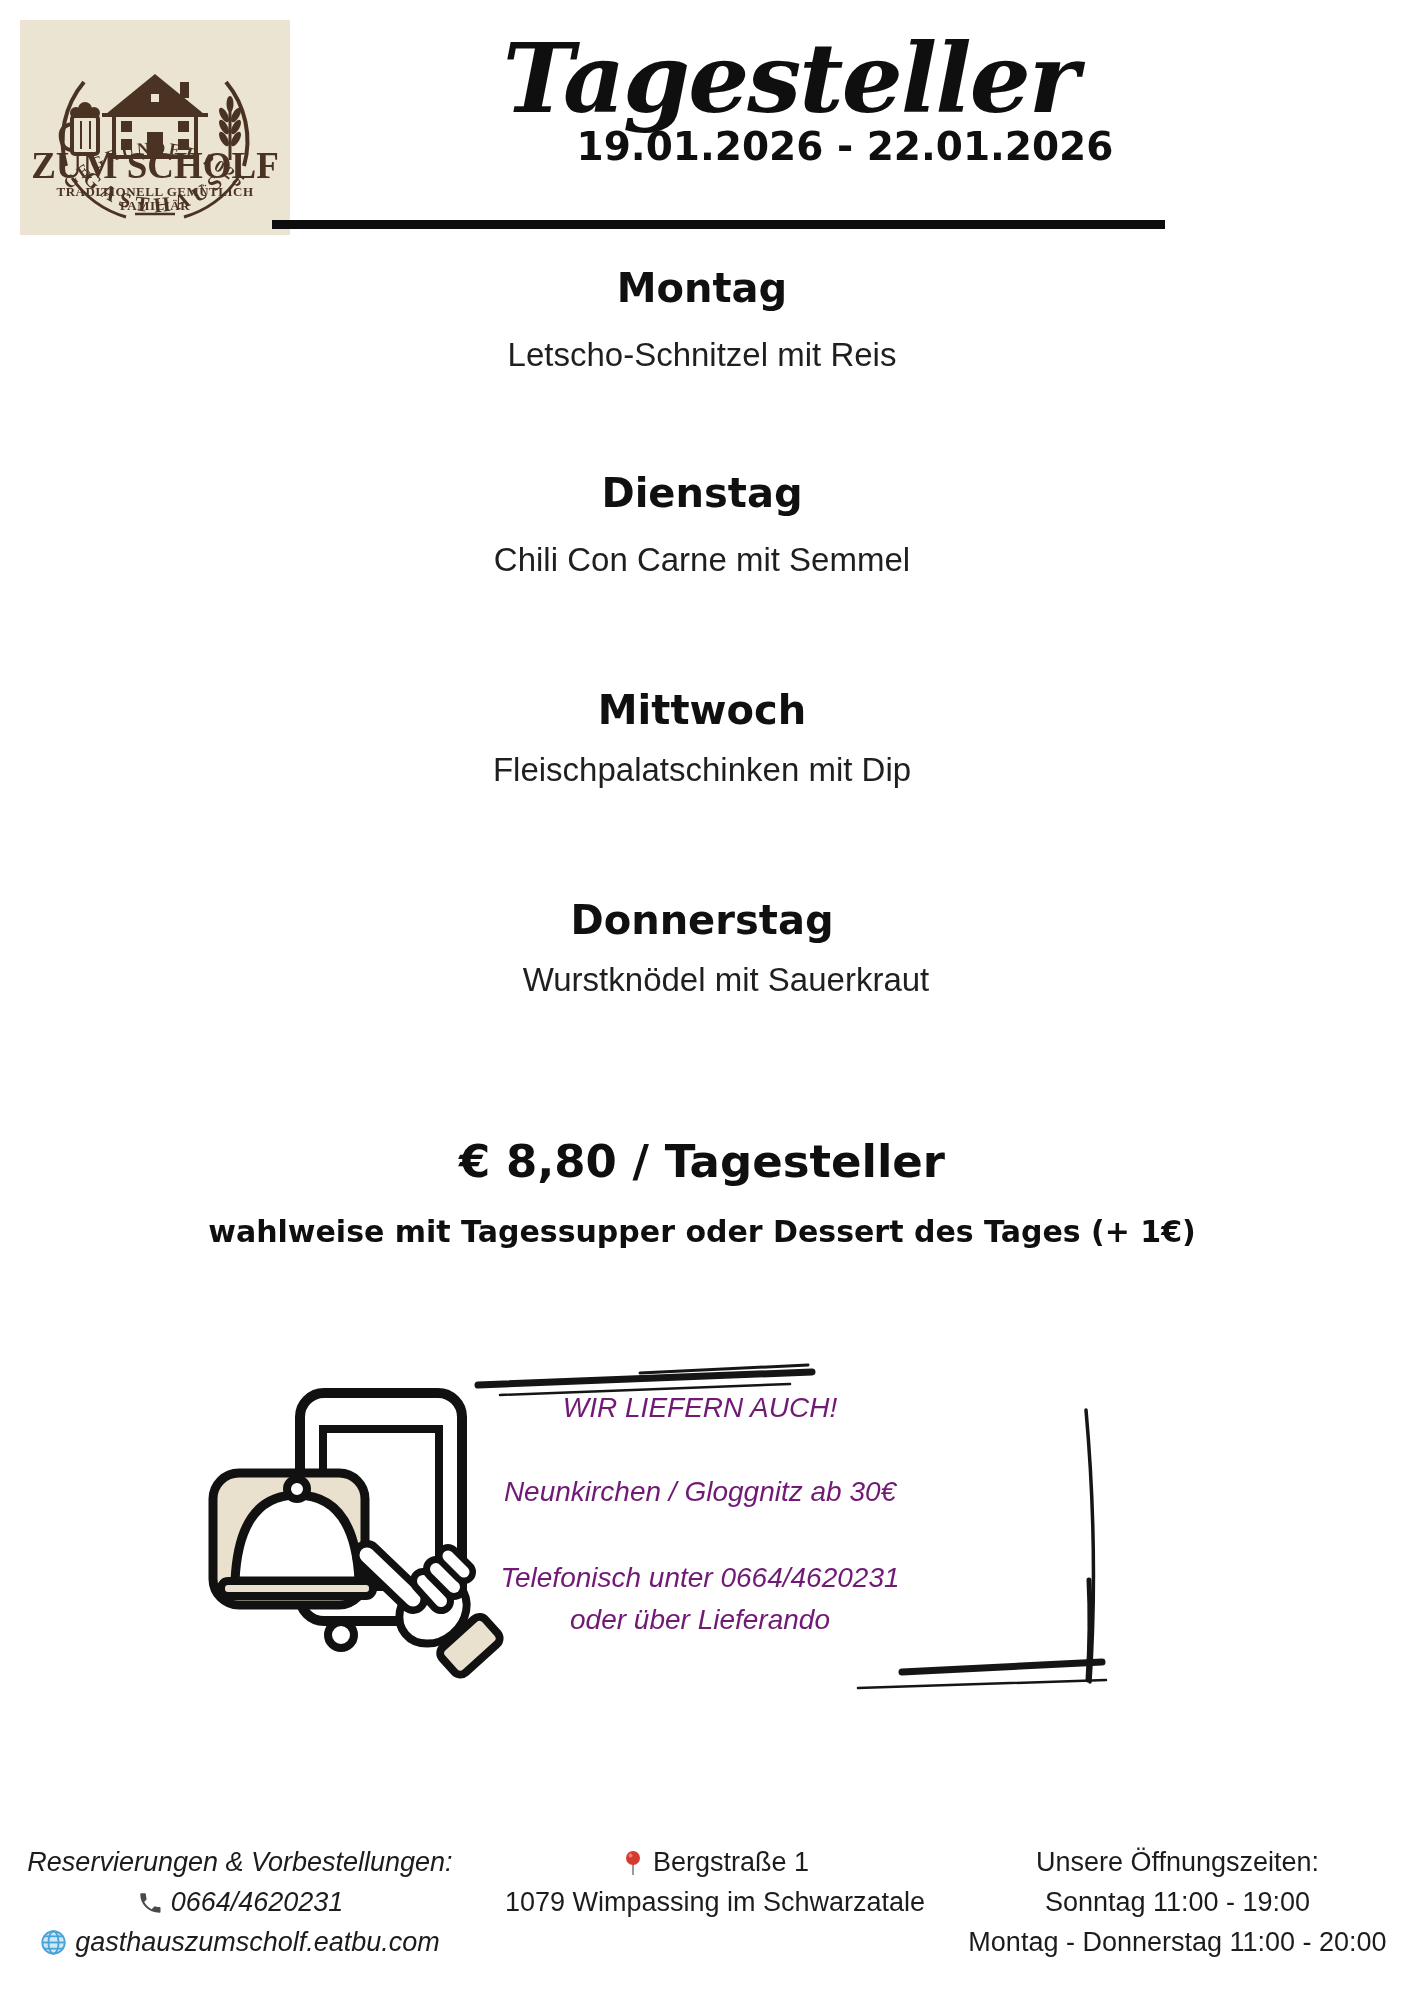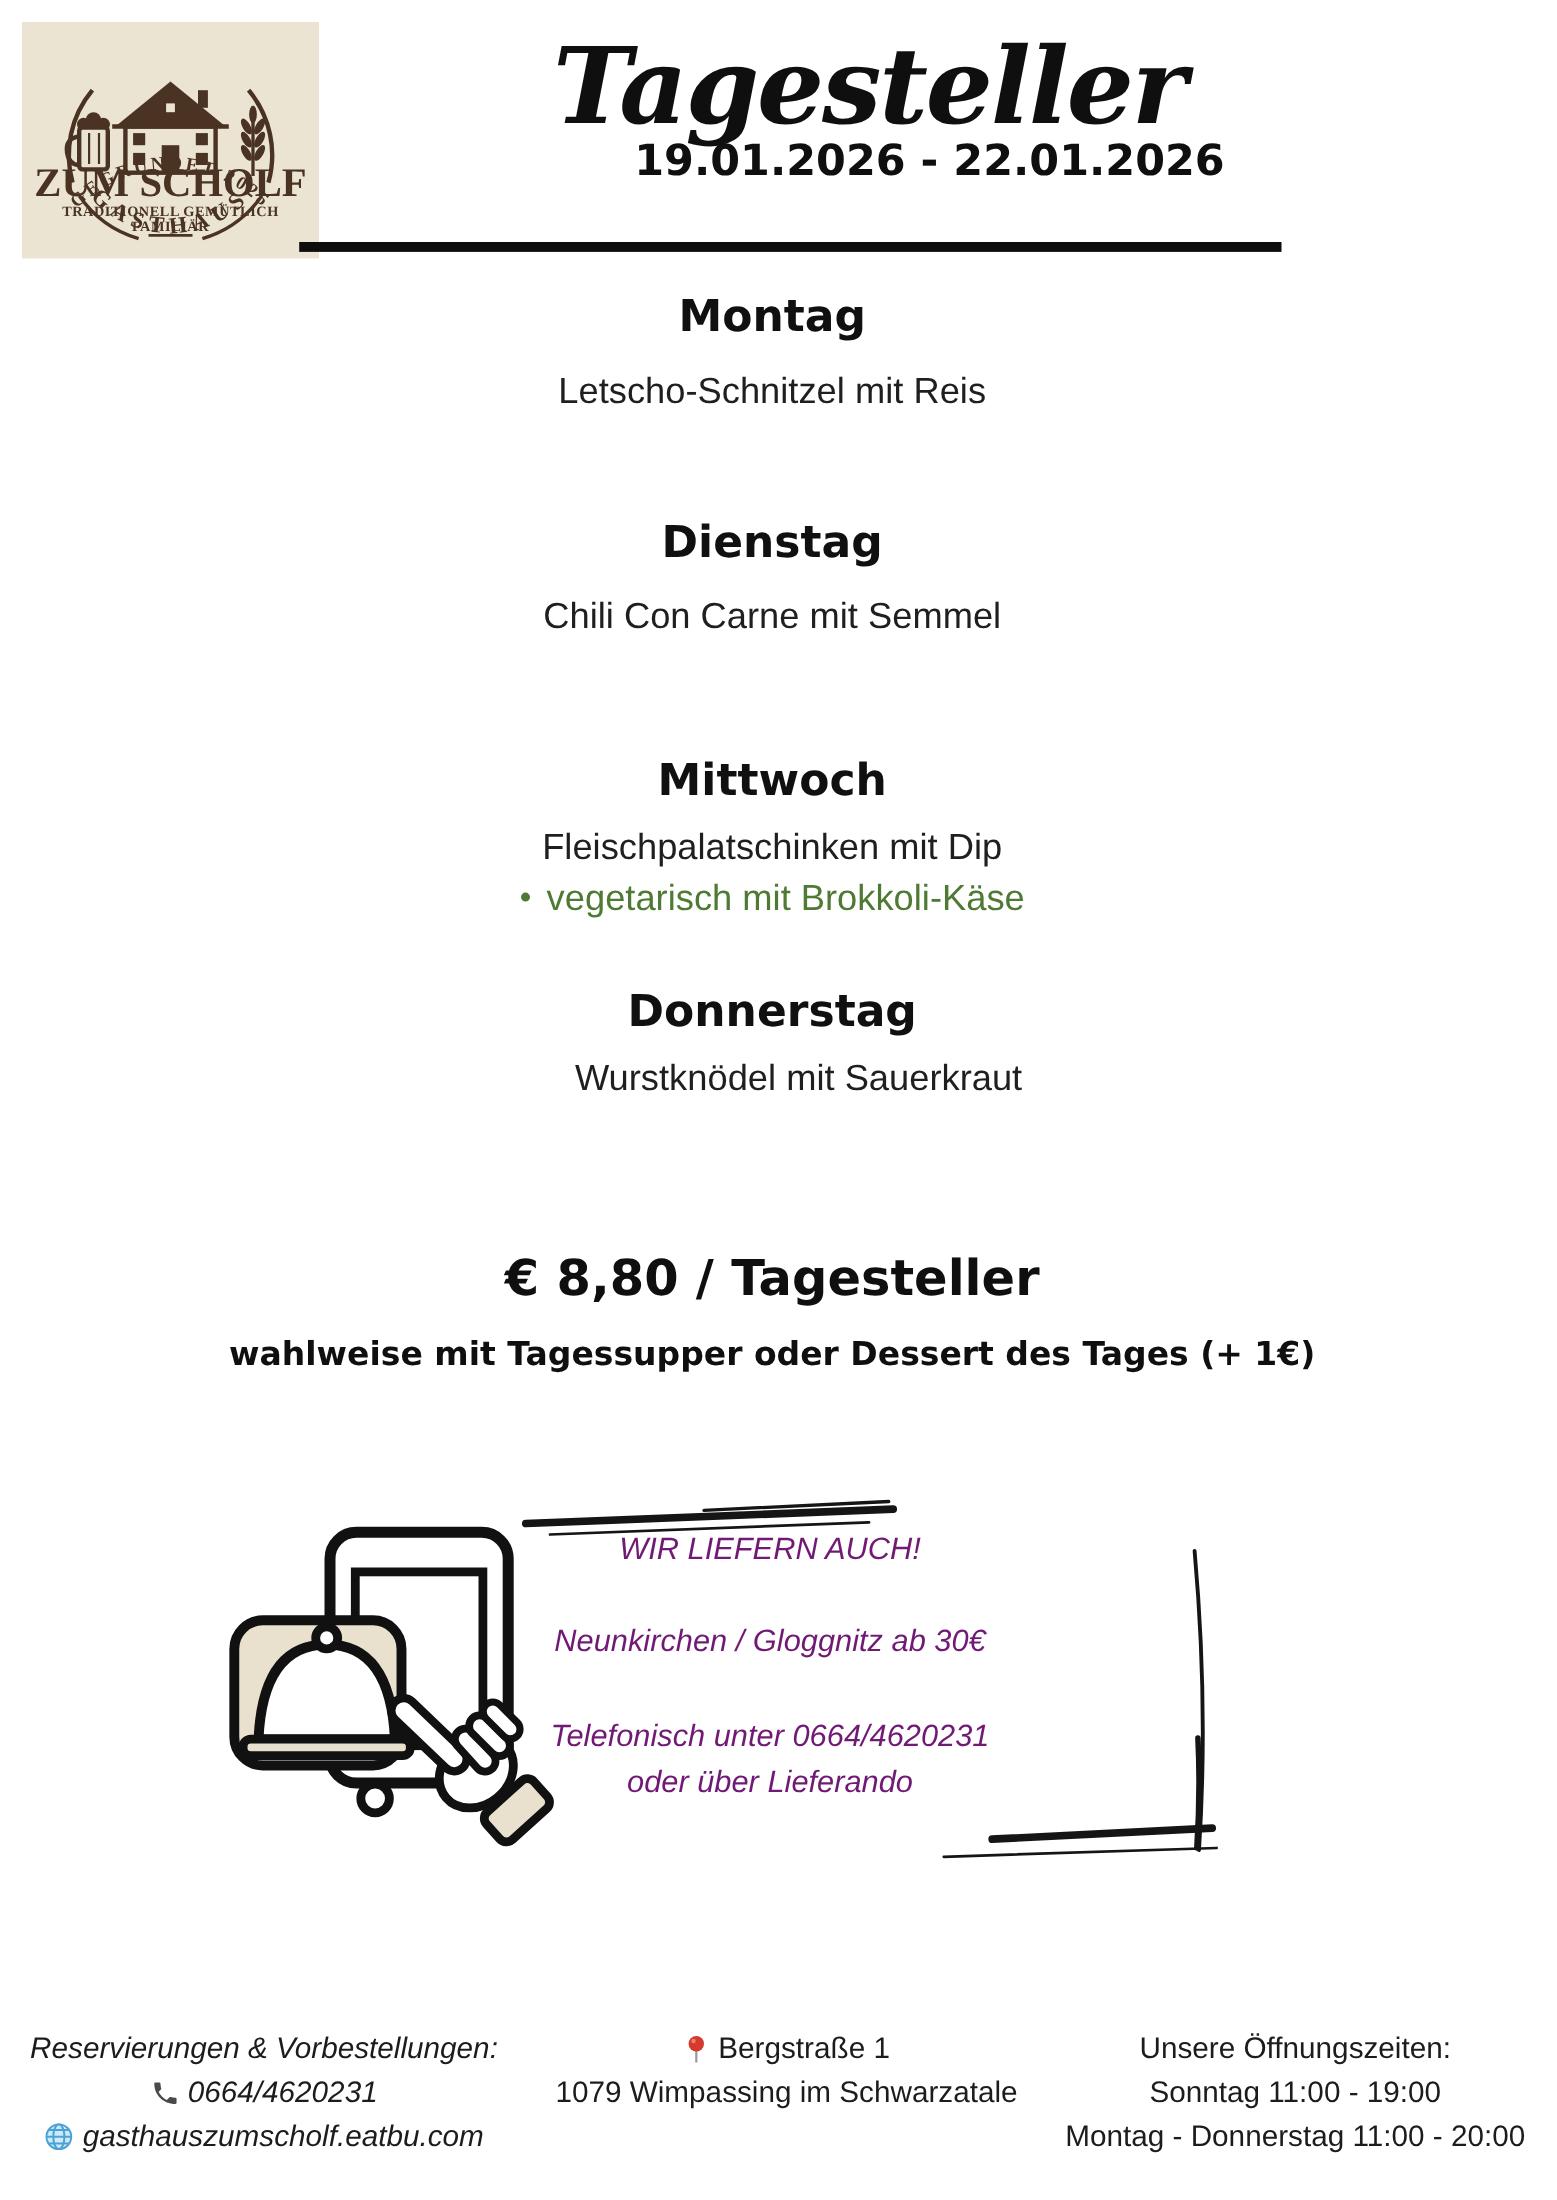--- a/index.html
+++ b/index.html
@@ -102,23 +102,20 @@
   <div class="abs rule"></div>
 
   <div class="abs mcol day-h" style="top:265px;">Montag</div>
   <div class="abs mcol dish" style="top:336px;">Letscho-Schnitzel mit Reis</div>
 
   <div class="abs mcol day-h" style="top:470px;">Dienstag</div>
   <div class="abs mcol dish" style="top:541px;">Chili Con Carne mit Semmel</div>
 
   <div class="abs mcol day-h" style="top:687px;">Mittwoch</div>
   <div class="abs mcol dish" style="top:751px;">Fleischpalatschinken mit Dip</div>
-  <div class="abs mcol dish veg" style="top:797px;">
-    <span class="bullet">•</span><span>vegetarisch mit Brokkoli-Käse</span>
-  </div>
 
   <div class="abs mcol day-h" style="top:897px;">Donnerstag</div>
   <div class="abs mcol dish" style="top:961px;padding-left:24px;">Wurstknödel mit Sauerkraut</div>
 
   <div class="abs mcol price" style="top:1135px;">€ 8,80 / Tagesteller</div>
   <div class="abs mcol price-note" style="top:1214px;">wahlweise mit Tagessupper oder Dessert des Tages (+ 1€)</div>
 
   <svg class="abs" style="left:0;top:1340px;" width="1415" height="380">
     <g stroke="#151515" fill="none" stroke-linecap="round">
       <path d="M 478,45 L 812,32" stroke-width="7"></path>

